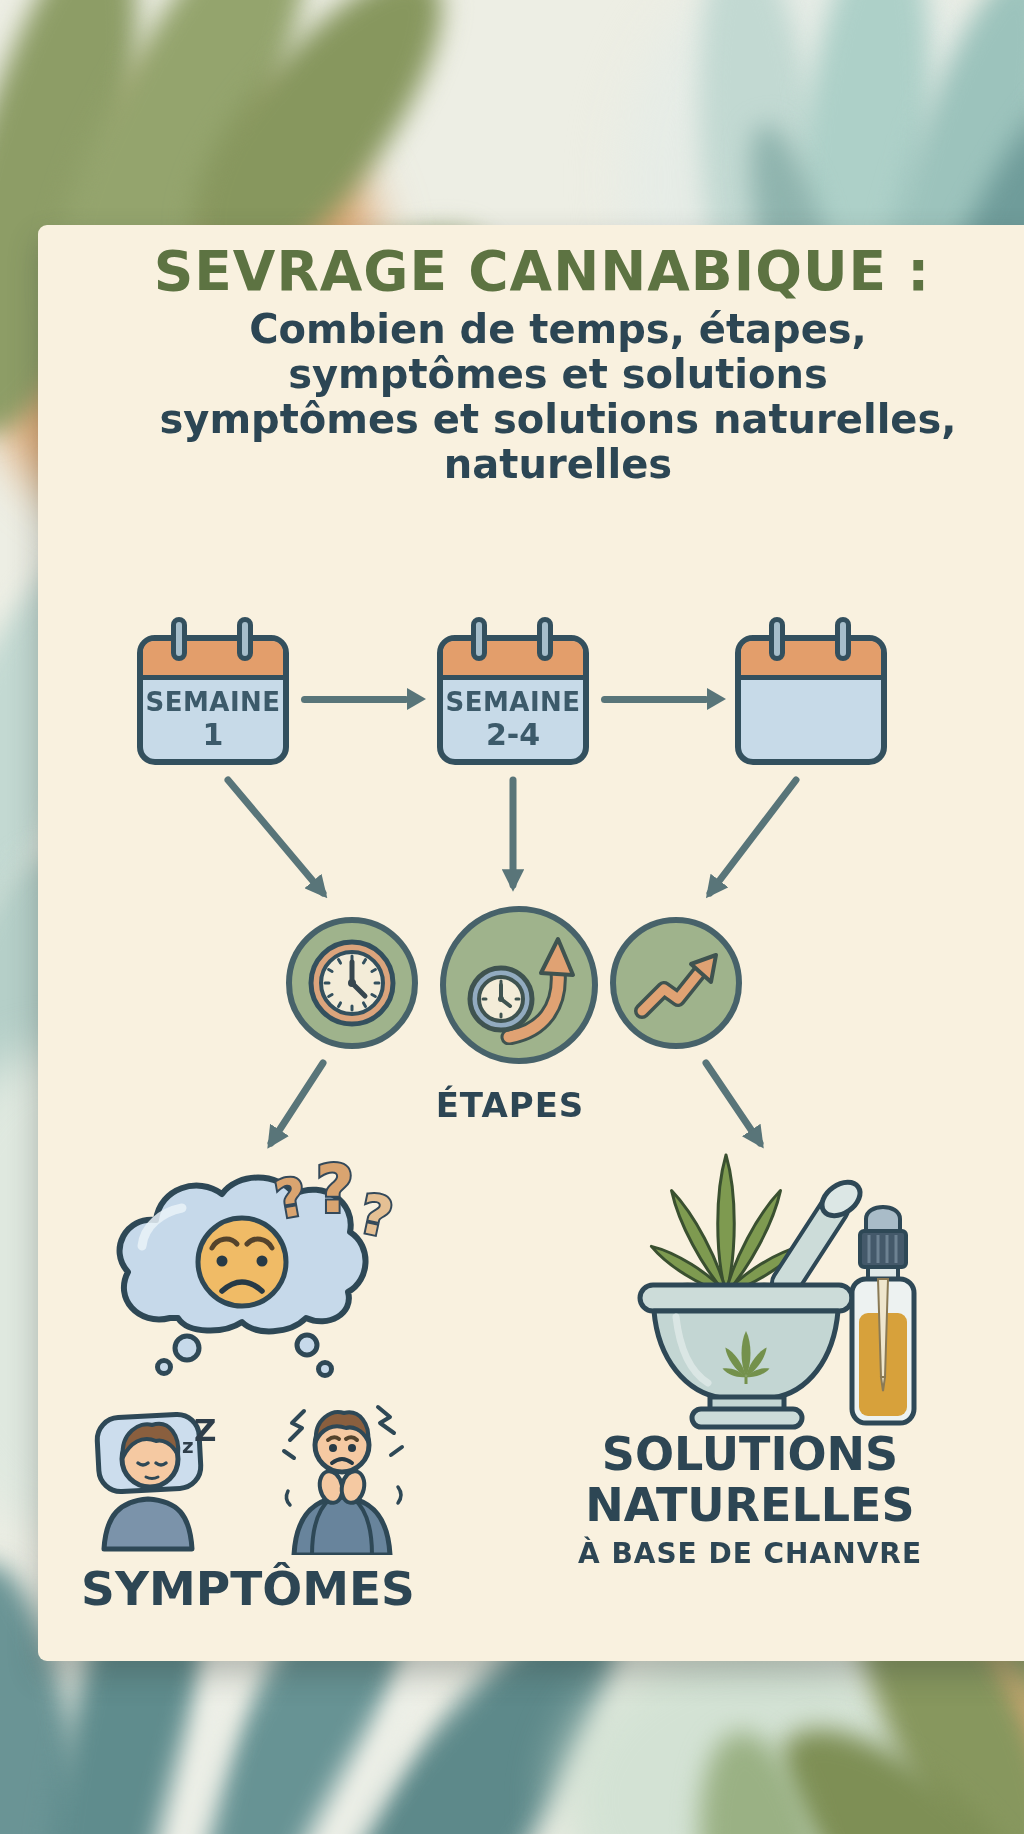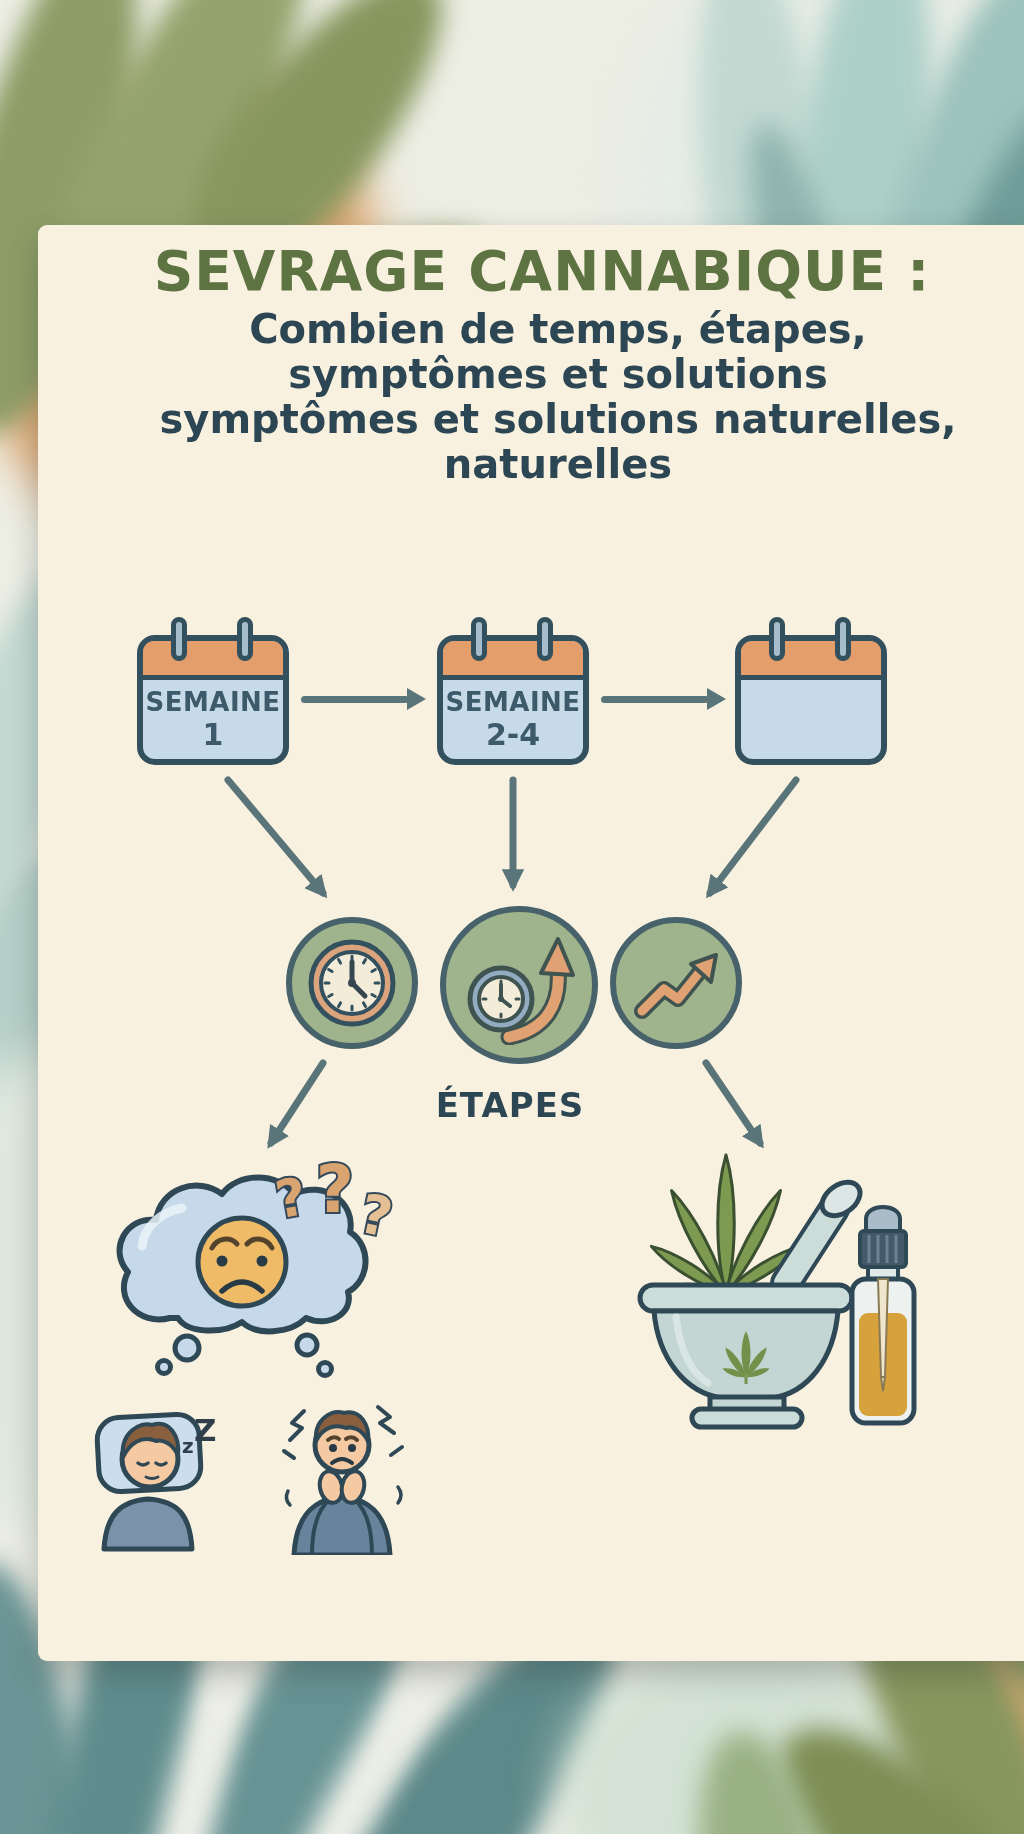--- a/index.html
+++ b/index.html
@@ -240,20 +240,21 @@
       <path d="M 68 44 Q 74 40 79 45" fill="none" stroke="#54432c" stroke-width="4" stroke-linecap="round"></path>
       <circle cx="55" cy="53" r="4" fill="#273a46"></circle>
       <circle cx="74" cy="53" r="4" fill="#273a46"></circle>
       <path d="M 54 68 Q 64 60 74 68" fill="none" stroke="#273a46" stroke-width="4" stroke-linecap="round"></path>
       <g fill="#f5c9a2" stroke="#2e4856" stroke-width="4">
         <ellipse cx="53" cy="92" rx="11" ry="16" transform="rotate(-12 53 92)"></ellipse>
         <ellipse cx="75" cy="92" rx="11" ry="16" transform="rotate(12 75 92)"></ellipse>
       </g>
     </svg>
 
+    <div class="symptomes">SYMPTÔMES</div>
 
     <svg class="abs" style="left:550px;top:920px;" width="345" height="300" viewBox="0 0 345 300">
       <g transform="translate(138,148)" fill="#7e9a50" stroke="#3a5030" stroke-width="3" stroke-linejoin="round">
         <line x1="0" y1="0" x2="0" y2="12" stroke-width="5"></line>
         <path d="M0,2 C11,-40 11,-100 0,-138 C-11,-100 -11,-40 0,2 Z"></path>
         <path d="M0,2 C9,-34 9,-84 0,-116 C-9,-84 -9,-34 0,2 Z" transform="rotate(28)"></path>
         <path d="M0,2 C9,-34 9,-84 0,-116 C-9,-84 -9,-34 0,2 Z" transform="rotate(-28)"></path>
         <path d="M0,2 C8,-26 8,-64 0,-88 C-8,-64 -8,-26 0,2 Z" transform="rotate(58)"></path>
         <path d="M0,2 C8,-26 8,-64 0,-88 C-8,-64 -8,-26 0,2 Z" transform="rotate(-58)"></path>
         <path d="M0,2 C7,-18 7,-42 0,-58 C-7,-42 -7,-18 0,2 Z" transform="rotate(84)"></path>
@@ -287,15 +288,20 @@
             <line x1="308" y1="90" x2="308" y2="118"></line>
         </g>
         <rect x="280" y="122" width="30" height="12" fill="#dfe9e8" stroke="#2e4856" stroke-width="4"></rect>
         <rect x="264" y="134" width="62" height="144" rx="14" fill="#edf2f1" stroke="#2e4856" stroke-width="5"></rect>
         <rect x="271" y="168" width="48" height="103" rx="9" fill="#d7a13b"></rect>
         <path d="M 290 134 L 300 134 L 297 232 L 293 232 Z" fill="#efe6cd" stroke="#8a7a55" stroke-width="2"></path>
         <path d="M 293 232 L 297 232 L 295 246 Z" fill="#efe6cd" stroke="#8a7a55" stroke-width="2"></path>
       </g>
     </svg>
 
+    <div class="solutions">
+      <div class="big">SOLUTIONS</div>
+      <div class="big">NATURELLES</div>
+      <div class="small">À BASE DE CHANVRE</div>
+    </div>
 
   </div>
 </div>
 
 </body></html>

